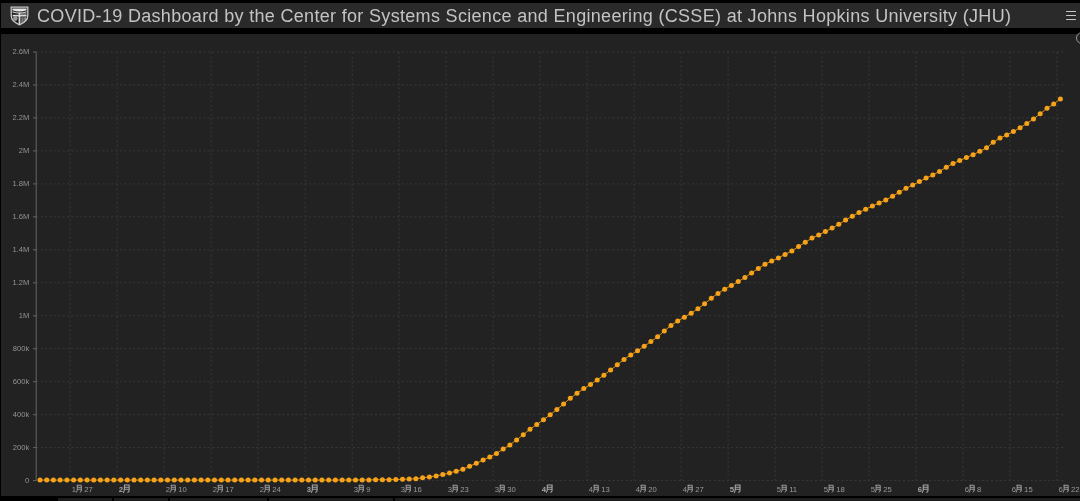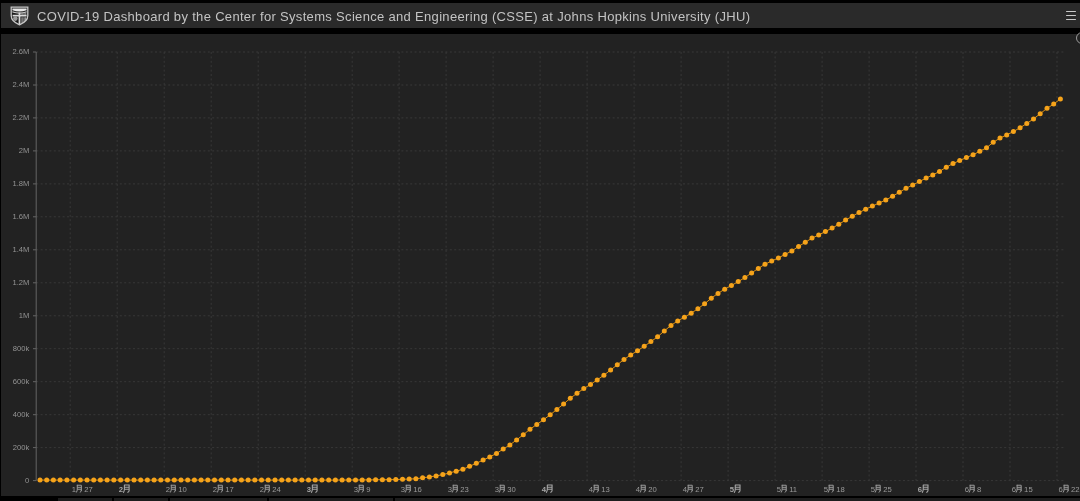--- a/index.html
+++ b/index.html
@@ -1,17 +1,17 @@
 <!DOCTYPE html>
 <html><head><meta charset="utf-8">
 <style>
 html,body{margin:0;padding:0;width:1080px;height:501px;background:#000;overflow:hidden;
  font-family:"Liberation Sans",sans-serif;}
 #hdr{position:absolute;left:1px;top:3px;right:0;height:25px;background:#2a2a2a;}
-#hdr .t{position:absolute;left:36px;top:50%;transform:translateY(-50%);color:#c3c3c3;font-size:13px;white-space:nowrap;letter-spacing:0.32px;}
+#hdr .t{position:absolute;left:36px;top:50%;transform:translateY(-50%);color:#c3c3c3;font-size:18px;white-space:nowrap;letter-spacing:0.32px;}
 #logo{position:absolute;left:9px;top:3px;}
 #burger{position:absolute;right:4px;top:7.5px;width:10.5px;}
 #burger div{height:1.6px;background:#c9c9c9;border-radius:1px;margin-bottom:2.5px;}
 #panel{position:absolute;left:1px;top:34px;right:0;height:462px;background:#222222;}
 #reset{position:absolute;left:1074.5px;top:-2px;width:10px;height:10px;border:1.5px solid #9b9b9b;border-radius:50%;}
 #strip{position:absolute;left:0;bottom:0;right:0;height:3px;background:#1d1d1d;}
 .sep{position:absolute;top:0;bottom:0;width:2px;background:#000;}
 svg text{font-family:"Liberation Sans",sans-serif;}
 .g{stroke:#383838;stroke-width:1;stroke-dasharray:2 2.4;}
 .tk{stroke:#656565;stroke-width:1;}

